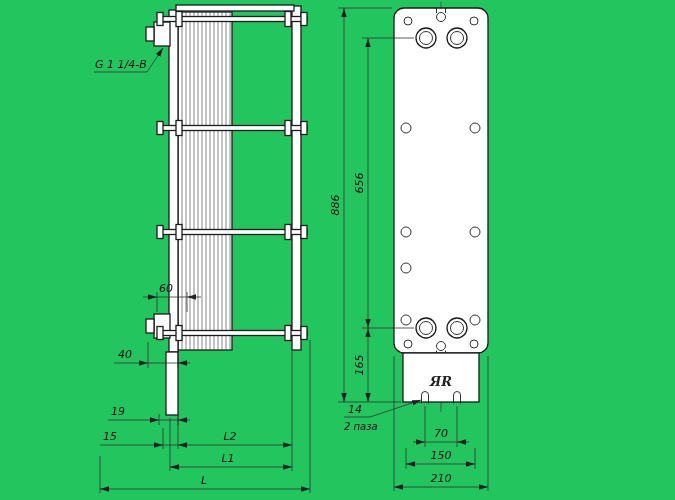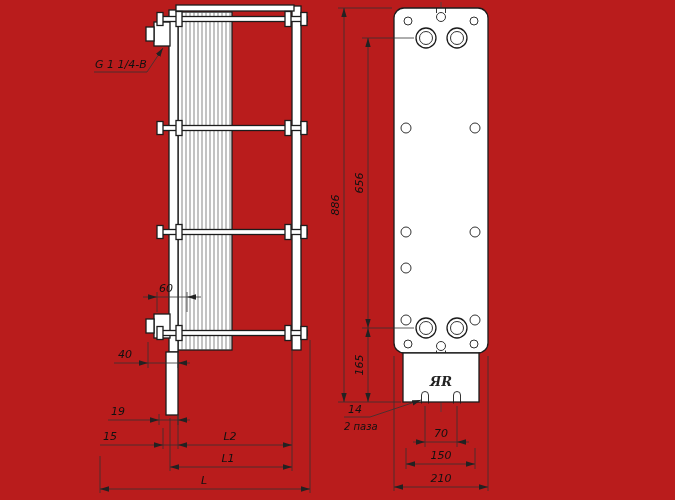--- a/index.html
+++ b/index.html
@@ -1,16 +1,16 @@
 <!DOCTYPE html>
 <html><head>
 <meta charset="utf-8">
 <style>
   html,body{margin:0;padding:0;background:#ffffff;}
-  .stage{position:relative;width:675px;height:500px;background:#b91c1c;overflow:hidden;
+  .stage{position:relative;width:675px;height:500px;background:#22c55e;overflow:hidden;
          font-family:"DejaVu Sans",sans-serif;}
   svg{display:block}
   .obj{stroke:#1c1c1c;stroke-width:1.3;fill:#fff;}
   .objthin{stroke:#1c1c1c;stroke-width:0.9;fill:none;}
   .stripe{stroke:#555;stroke-width:0.7;}
   .dim{stroke:#333;stroke-width:0.8;fill:none;}
   .cl{stroke:#444;stroke-width:0.8;fill:none;stroke-dasharray:11 3 2 3;}
   .dtxt{font-family:"DejaVu Sans",sans-serif;font-style:italic;font-size:11px;fill:#111;}
   .dtxt-s{font-family:"DejaVu Sans",sans-serif;font-style:italic;font-size:10px;fill:#111;}
   .logo{font-family:"DejaVu Serif",serif;font-style:italic;font-weight:bold;font-size:13px;fill:#222;}

